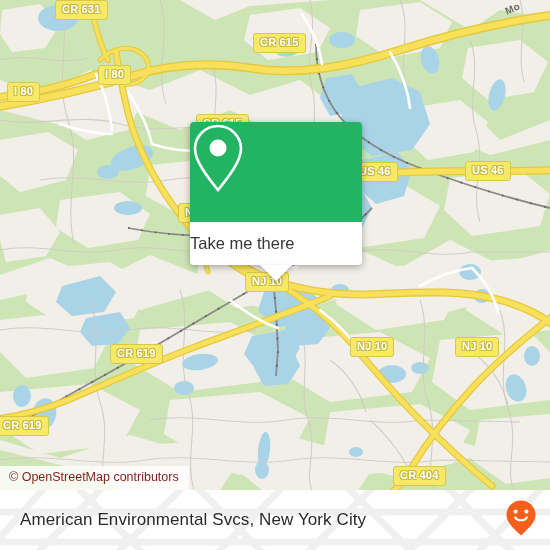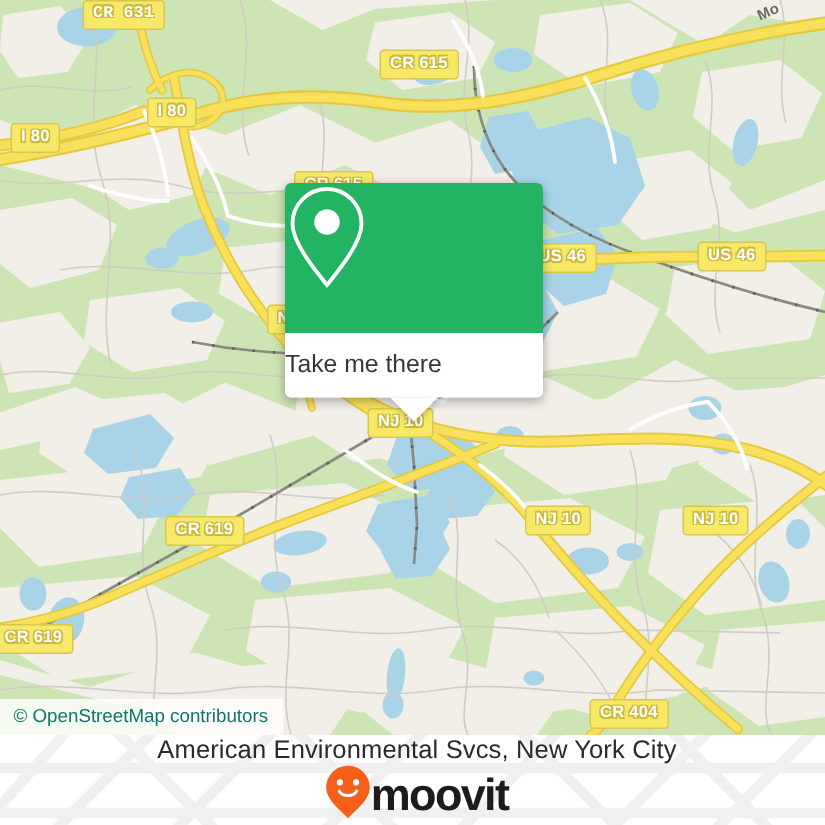--- a/index.html
+++ b/index.html
@@ -64,21 +64,21 @@
     white-space: nowrap;
     letter-spacing: .3px;
   }
 
   
   #attribution {
     position: absolute;
     left: 0;
     bottom: 0;
     background: rgba(255,255,255,0.82);
-    color: #0f766e;
+    color: #7f1d1d;
     font-size: 12.5px;
     padding: 4px 10px 5px 9px;
     line-height: 1.2;
     white-space: nowrap;
   }
 
   
   #popup {
     position: absolute;
     left: 190px;
@@ -141,21 +141,20 @@
   }
   #footer-inner {
     position: relative;
     width: 550px;
     height: 60px;
     display: flex;
     align-items: center;
     justify-content: space-between;
     padding: 0 14px 0 20px;
     box-sizing: border-box;
-    flex-direction: column;
   }
   #venue-title {
     color: #2a2a2e;
     font-size: 17px;
     letter-spacing: .1px;
     white-space: nowrap;
   }
   #moovit-logo {
     display: flex;
     align-items: center;
@@ -385,21 +384,21 @@
           <path d="M420,286 C438,276 454,270 472,268"></path>
           <path d="M472,268 C486,282 494,296 498,312"></path>
           <path d="M96,74 C106,94 110,112 112,130"></path>
           <path d="M60,124 C78,130 94,134 112,134"></path>
           <path d="M390,52 C402,72 408,90 410,108"></path>
           <path d="M302,14 C314,32 320,48 322,64"></path>
         </g>
       </g>
     </svg>
 
-    <div class="shield" style="left:55px;  top:0px;font-family:Liberation Mono, monospace;">CR 631</div>
+    <div class="shield" style="left:55px;  top:0px;">CR 631</div>
     <div class="shield" style="left:253px; top:33px;">CR 615</div>
     <div class="shield" style="left:98px;  top:65px;">I 80</div>
     <div class="shield" style="left:7px;   top:82px;">I 80</div>
     <div class="shield" style="left:196px; top:114px;">CR 615</div>
     <div class="shield" style="left:352px; top:162px;">US 46</div>
     <div class="shield" style="left:465px; top:161px;">US 46</div>
     <div class="shield" style="left:178px; top:203px;">N</div>
     <div class="shield" style="left:245px; top:272px;">NJ 10</div>
     <div class="shield" style="left:110px; top:344px;">CR 619</div>
     <div class="shield" style="left:350px; top:337px;">NJ 10</div>
@@ -452,18 +451,17 @@
 
       <div id="moovit-logo">
         <span>
           <svg width="30" height="36" viewBox="0 0 30 36">
             <path d="M15 0.5 C6.99 0.5 0.5 6.99 0.5 15 C0.5 23.5 10 30 15 35.5 C20 30 29.5 23.5 29.5 15 C29.5 6.99 23.01 0.5 15 0.5 Z" fill="#f4601a"></path>
             <circle cx="9.6" cy="11.6" r="2.05" fill="#ffffff"></circle>
             <circle cx="20.4" cy="11.6" r="2.05" fill="#ffffff"></circle>
             <path d="M9.2 17.4 C11.2 21.3 18.8 21.3 20.8 17.4" fill="none" stroke="#ffffff" stroke-width="2.1" stroke-linecap="round"></path>
           </svg>
         </span>
-        <span id="moovit-word">moovit</span>
       </div>
     </div>
   </div>
 
 </div>
 
 </body></html>

